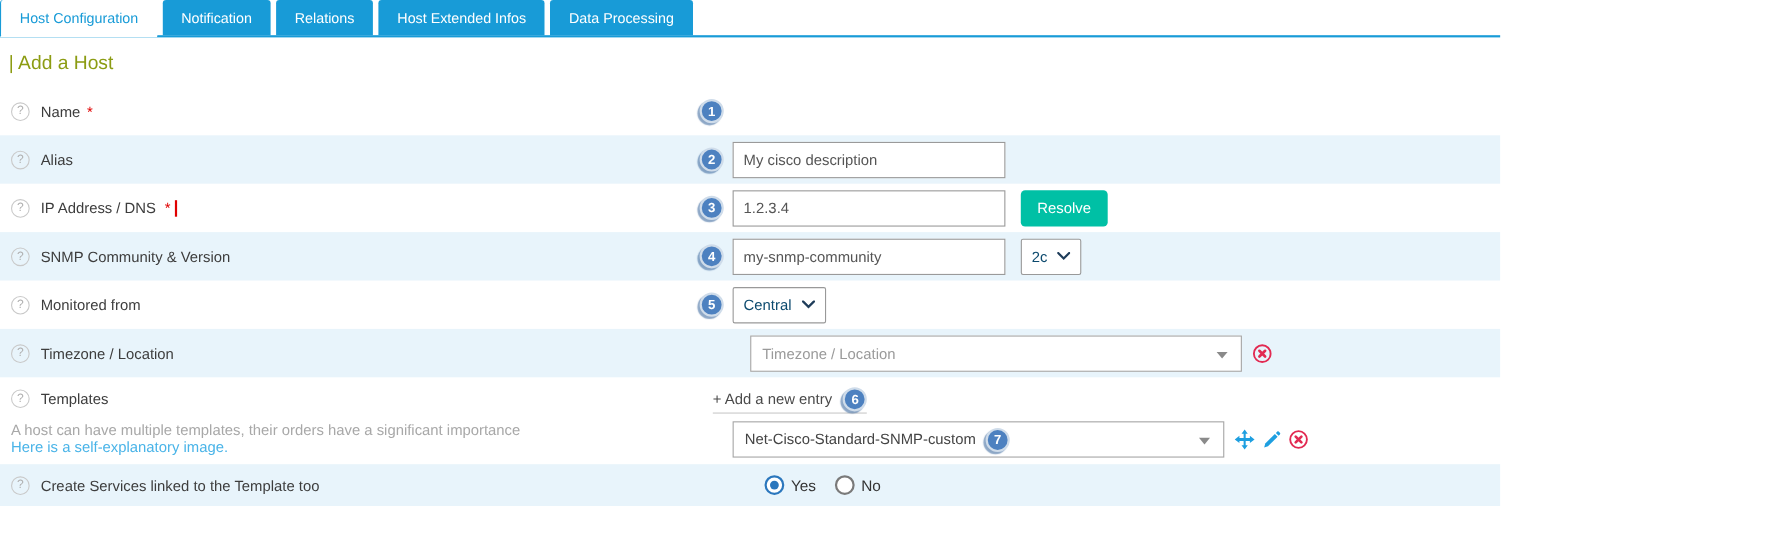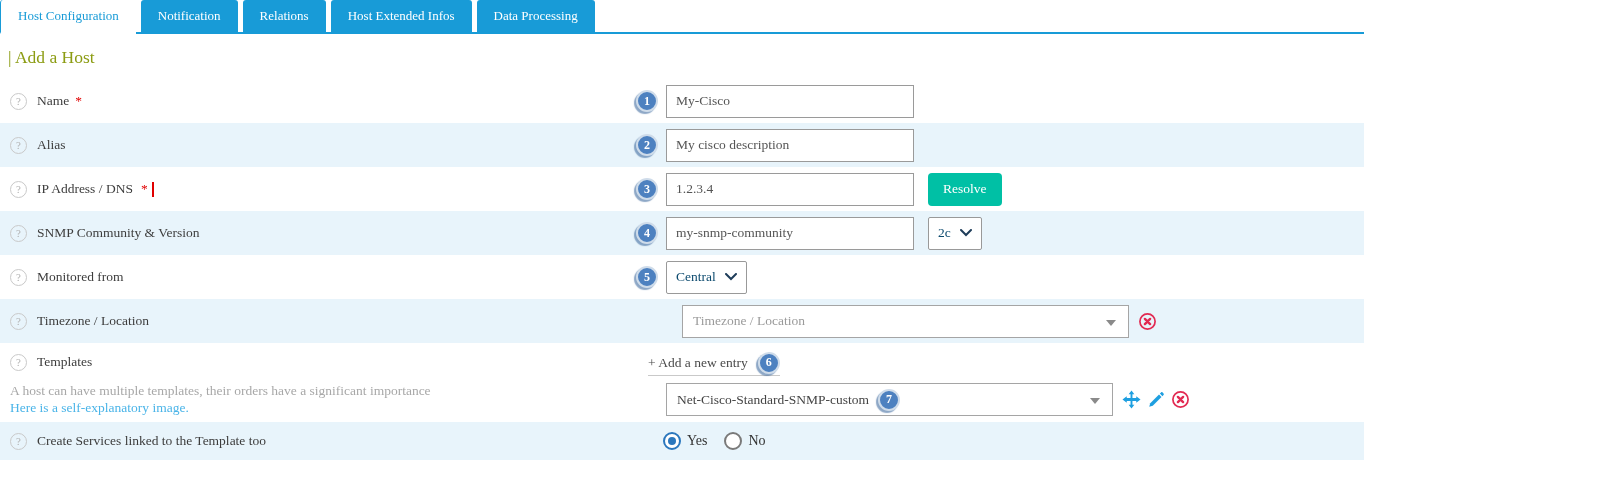--- a/index.html
+++ b/index.html
@@ -3,21 +3,21 @@
 <meta charset="utf-8">
 <style>
   :root{
     --tab-blue:#189bd7; --title-olive:#8c9c13; --section-blue:#38a3da;
     --save-green:#84b517; --reset-gray:#b8babb; --resolve-teal:#00c0a5;
     --badge-blue:#4d81c0; --danger-red:#e22a52; --icon-blue:#1e9fe0;
     --link-blue:#4ab4e8; --row-alt:#e8f4fb; --header-bg:#eef3f6;
   }
   *{box-sizing:border-box;margin:0;padding:0}
   body{font-family:"Liberation Sans",sans-serif;background:#fff;}
-  .screen{width:1364px;height:502px;background:#fff;position:relative;overflow:hidden;font-family:Liberation Serif, serif;}
+  .screen{width:1364px;height:502px;background:#fff;position:relative;overflow:hidden;}
 
   
   .tabbar{display:flex;align-items:flex-end;height:34px;border-bottom:2px solid var(--tab-blue);position:relative;}
   .tab{height:32px;display:flex;align-items:center;padding:0 17px;margin-right:5px;
        background:var(--tab-blue);color:#fff;font-size:13px;cursor:pointer;
        border-top-left-radius:3px;border-top-right-radius:3px;white-space:nowrap;}
   .tab.active{background:#fff;color:var(--tab-blue);border-left:1px solid var(--tab-blue);
        margin-bottom:-2px;height:34px;border-bottom:2px solid #fff;}
   .btn{position:absolute;top:3px;height:28px;border:none;border-radius:3px;color:#fff;
        font-size:13.5px;font-family:inherit;cursor:pointer;z-index:3;}
@@ -74,21 +74,21 @@
   .lbl-line{display:flex;align-items:center;gap:10px;height:24px;}
   .tpl-note{color:#a8a8a8;font-size:13.5px;margin-top:9px;}
   .tpl-link{color:var(--link-blue);font-size:13.5px;margin-top:1px;cursor:pointer;}
   .value-col.col{flex-direction:column;align-items:flex-start;padding:0 10px 0 0;}
   .add-entry{margin-left:28px;display:flex;align-items:center;gap:10px;height:26px;
        border-bottom:1px solid #c9c9c9;color:#4a4a4a;font-size:13.5px;cursor:pointer;}
   .tpl-select-line{display:flex;align-items:center;margin-top:7px;margin-left:46px;}
 
   
   .row.create{min-height:38px;}
-  .radio-group{display:flex;align-items:flex-end;gap:17px;padding-left:43px;}
+  .radio-group{display:flex;align-items:flex-end;gap:17px;margin-left:32px;padding-left:43px;}
   .radio-opt{display:flex;align-items:center;gap:6px;font-size:14px;color:#333;cursor:pointer;}
   .radio{width:18px;height:18px;border-radius:50%;border:2px solid #7a7a7a;position:relative;background:#fff;}
   .radio.checked{border-color:#2b77bd;}
   .radio.checked::after{content:'';position:absolute;inset:3px;border-radius:50%;background:#2b77bd;}
 </style>
 </head>
 <body>
 
 <div class="screen">
 
@@ -107,21 +107,20 @@
 
 
   <div class="row">
     <div class="label-col">
       <span class="help-icon">?</span>
       <span>Name</span>
       <span class="req" style="margin-left:-4px">*</span>
     </div>
     <div class="value-col">
       <span class="num-badge">1</span>
-      <input class="text-input" type="text" value="My-Cisco" style="">
     </div>
   </div>
 
   <div class="row alt">
     <div class="label-col">
       <span class="help-icon">?</span>
       <span>Alias</span>
     </div>
     <div class="value-col">
       <span class="num-badge">2</span>

